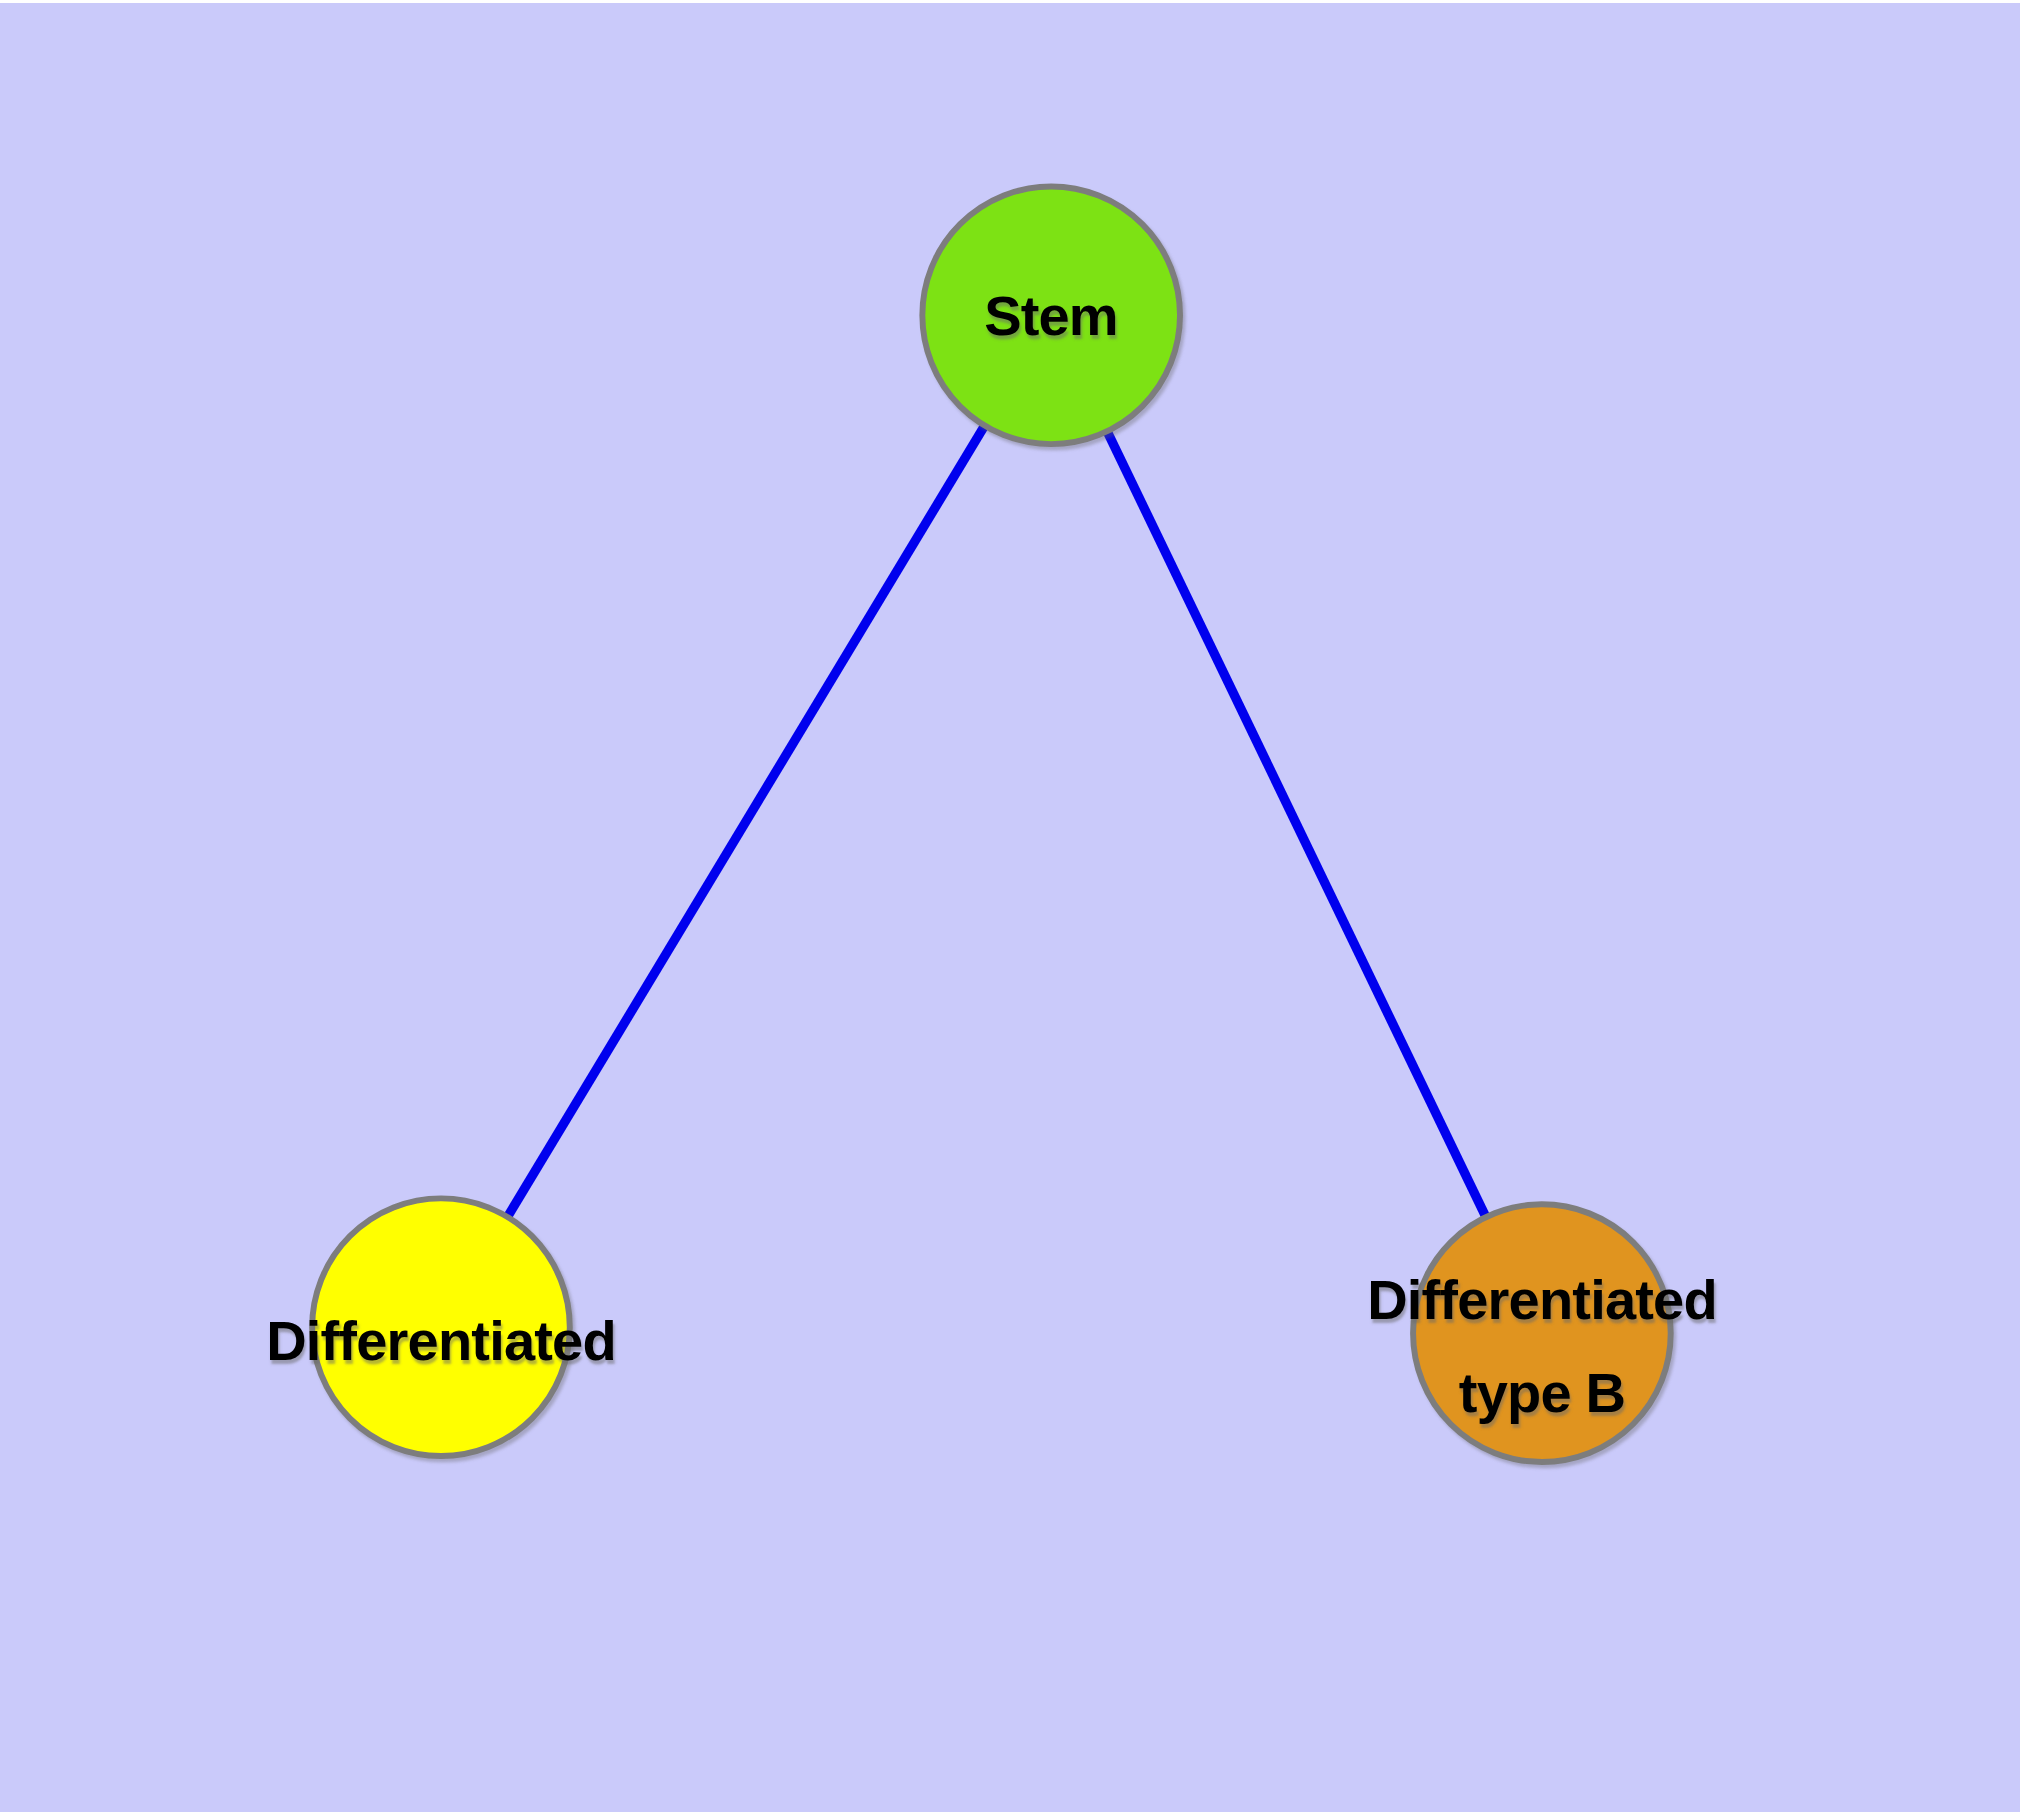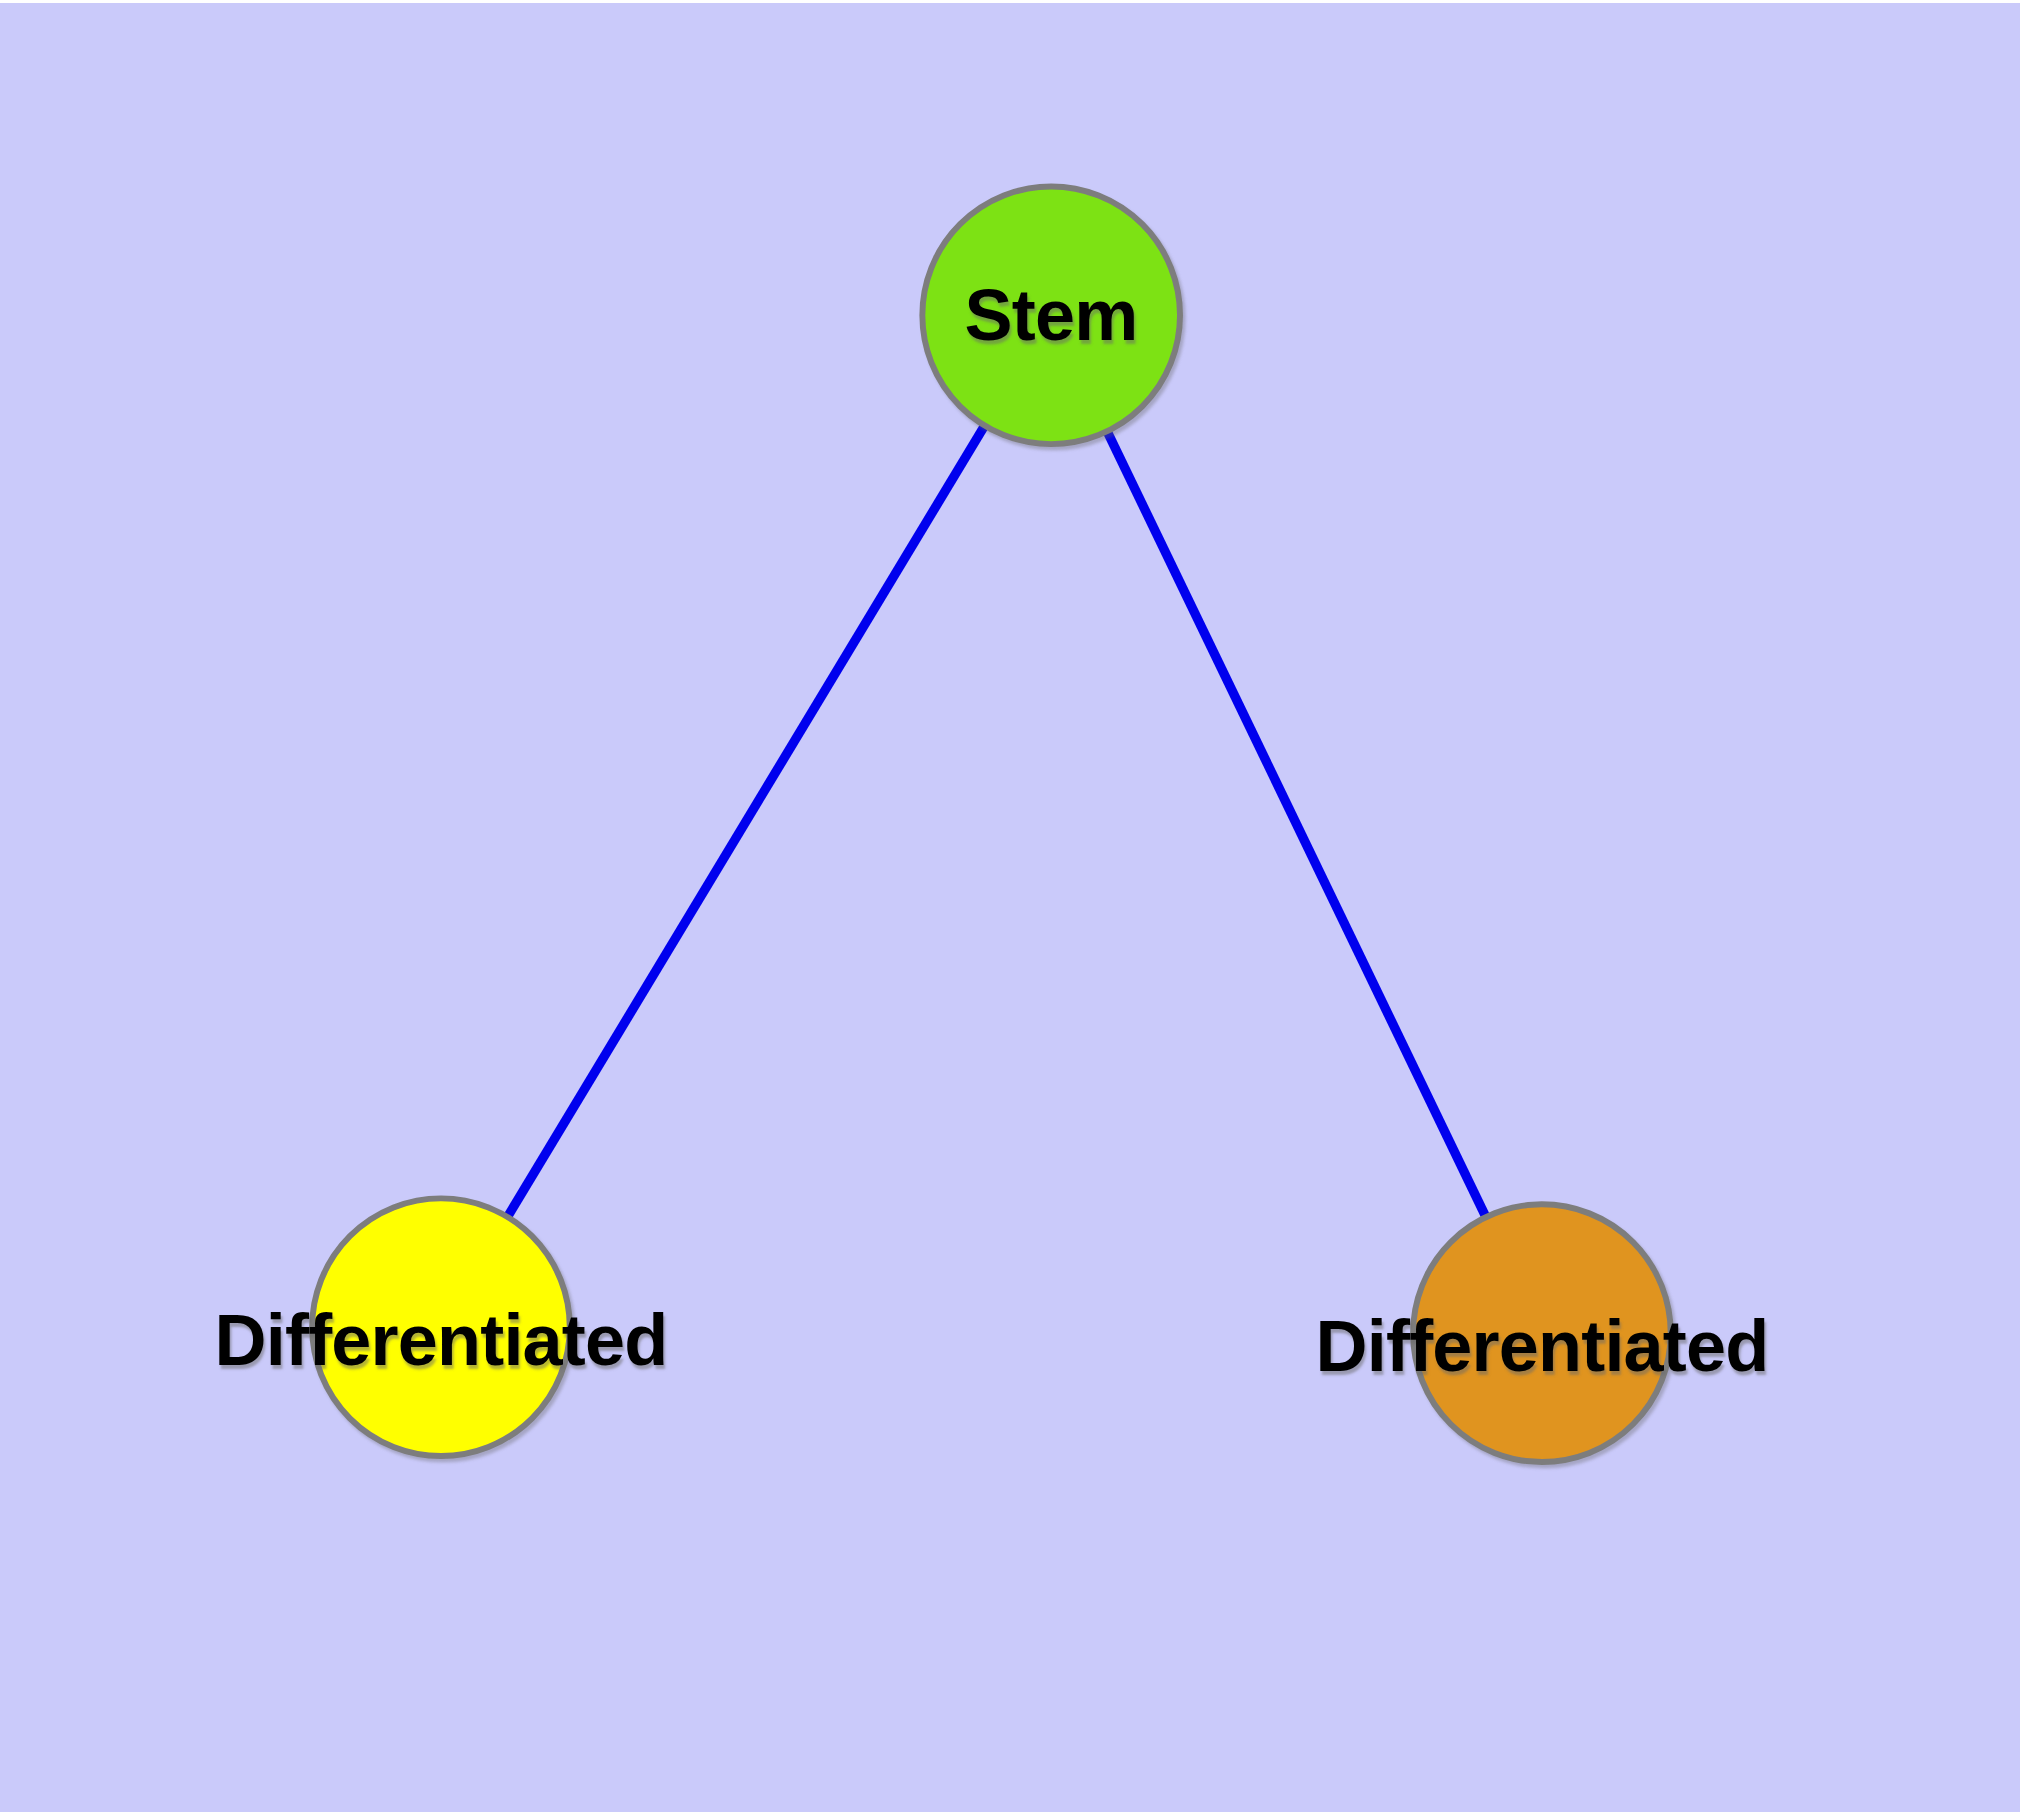--- a/index.html
+++ b/index.html
@@ -34,21 +34,21 @@
     stroke-linecap: butt;
   }
   .node-circle {
     filter: drop-shadow(3px 4px 2px rgba(96,96,96,0.35));
   }
   .node-label {
     position: absolute;
     transform: translate(-50%, -50%);
     color: #000000;
     font-weight: bold;
-    font-size: 72px;
+    font-size: 56px;
     line-height: 93px;
     text-align: center;
     white-space: nowrap;
     letter-spacing: -0.8px;
     text-shadow: 1.7px 4.2px 2.5px rgba(105,105,105,0.50);
     pointer-events: none;
   }
   .node-label .line { display: block; }
 </style>
 </head>
@@ -71,16 +71,17 @@
   <div class="node-label" style="left:1051px; top:315px;">
     <span class="line">Stem</span>
   </div>
 
   <div class="node-label" style="left:441px; top:1340px;">
     <span class="line">Differentiated</span>
   </div>
 
   <div class="node-label" style="left:1542px; top:1346px;">
     <span class="line">Differentiated</span>
+    <span class="line">type B</span>
   </div>
 
 </div>
 
 
 </body></html>

